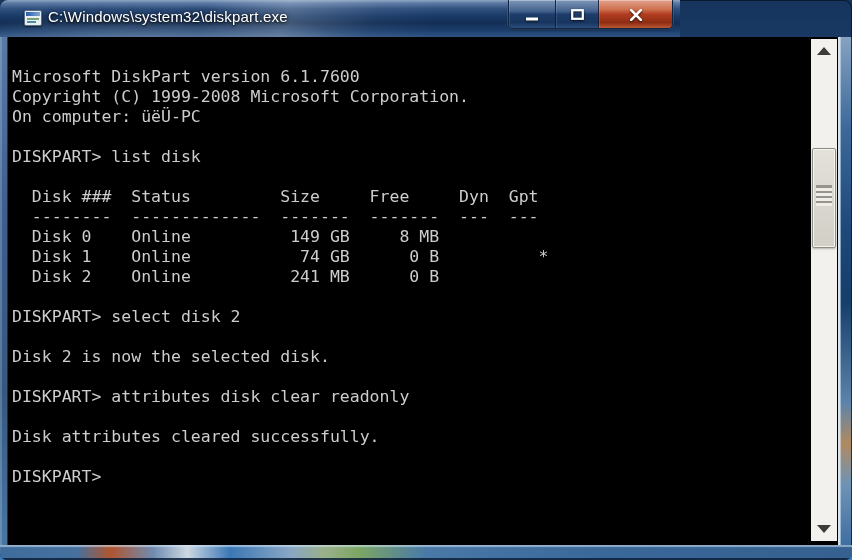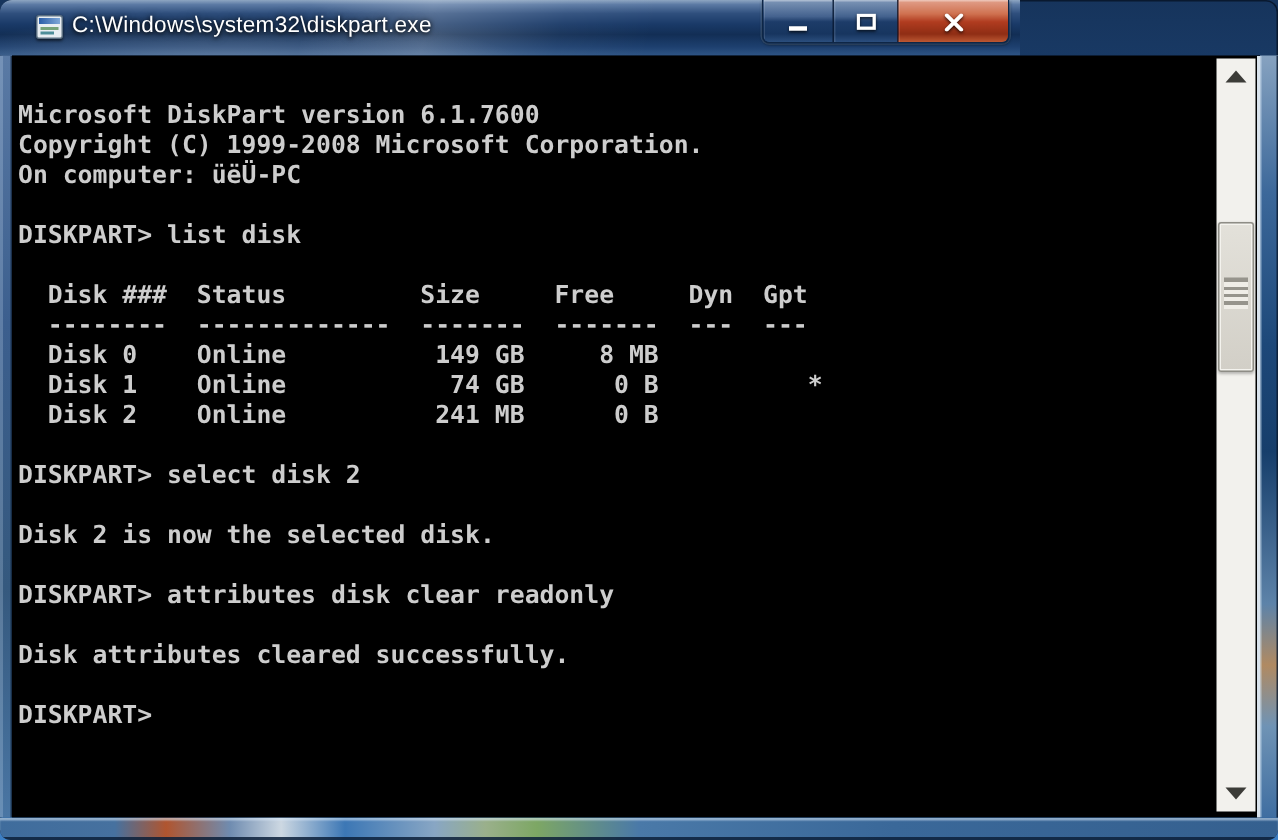--- a/index.html
+++ b/index.html
@@ -93,21 +93,21 @@
 
   
   .console {
     position:absolute; left:8px; top:37px; width:832px; height:508px;
     background:#000000;
     box-shadow:inset -2px 0 0 #d9e3ec;
   }
   .console-text {
     position:absolute; left:4px; top:30px;
     font-family:"DejaVu Sans Mono", monospace;
-    font-size:16.5px; font-weight:bold; line-height:20px;
+    font-size:16.5px; font-weight:normal; line-height:20px;
     color:#cdcdcd; white-space:pre;
   }
 
   
   .scrollbar {
     position:absolute; top:2px; right:3px; width:26px; height:502px;
     background:#f2f1ed; display:flex; flex-direction:column;
   }
   .scroll-btn {
     height:24px; flex:0 0 auto;

